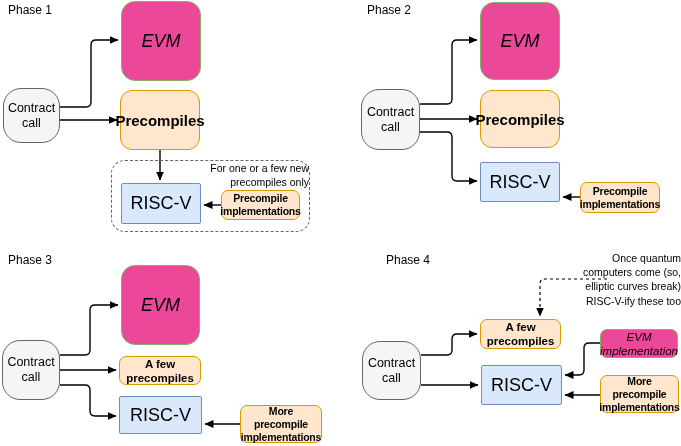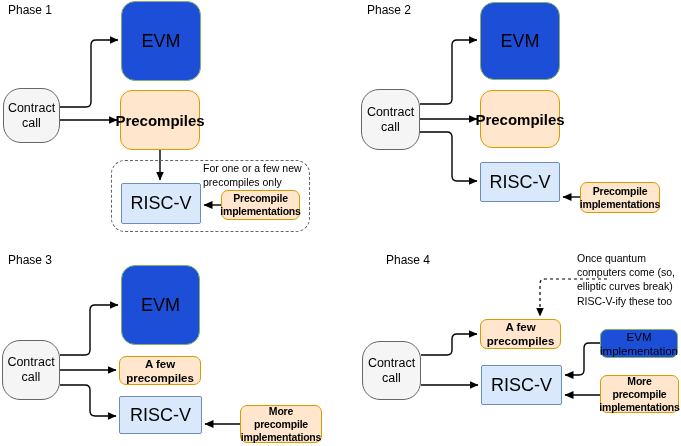--- a/index.html
+++ b/index.html
@@ -9,35 +9,35 @@
   }
   .arrow-layer{position:absolute;left:0;top:0;width:681px;height:446px;}
   .title{
     position:absolute;font-size:12px;line-height:20px;color:#000;
   }
   .box{
     position:absolute;box-sizing:border-box;display:flex;align-items:center;justify-content:center;
     text-align:center;white-space:pre-line;color:#000;
   }
   .big{font-size:18px;white-space:nowrap;}
-  .green{background:#1d4ed8;border:1.5px solid #82b366;}
+  .green{background:#ec4899;border:1.5px solid #82b366;font-style:italic;}
   .orange{background:#ffe6cc;border:1.5px solid #d79b00;font-weight:bold;}
   .blue{background:#dae8fc;border:1.5px solid #6c8ebf;}
   .gray{background:#f5f5f5;border:1px solid #666666;font-size:12.5px;line-height:15px;border-radius:18px;}
   .r14{border-radius:14px;}
   .r12{border-radius:12px;}
   .r9{border-radius:2px;}
   .small{font-size:10.5px;line-height:13px;border-radius:7px;letter-spacing:-0.2px;}
   .mid{font-size:11.5px;line-height:14px;border-radius:7px;}
   .pre-label{font-size:15px;}
   .dashed-group{
     position:absolute;box-sizing:border-box;border:1px dashed #666666;border-radius:14px;background:transparent;
   }
   .note{
-    position:absolute;font-size:10.5px;line-height:14.2px;text-align:left;white-space:pre-line;color:#000;
+    position:absolute;font-size:10.5px;line-height:14.2px;text-align:right;white-space:pre-line;color:#000;
   }
 </style>
 </head>
 <body>
 
 <div class="canvas">
 
   <svg class="arrow-layer" width="681" height="446" viewBox="0 0 681 446">
     <defs>
       <marker id="ah" markerUnits="userSpaceOnUse" markerWidth="10" markerHeight="10" refX="8.5" refY="5" orient="auto">

